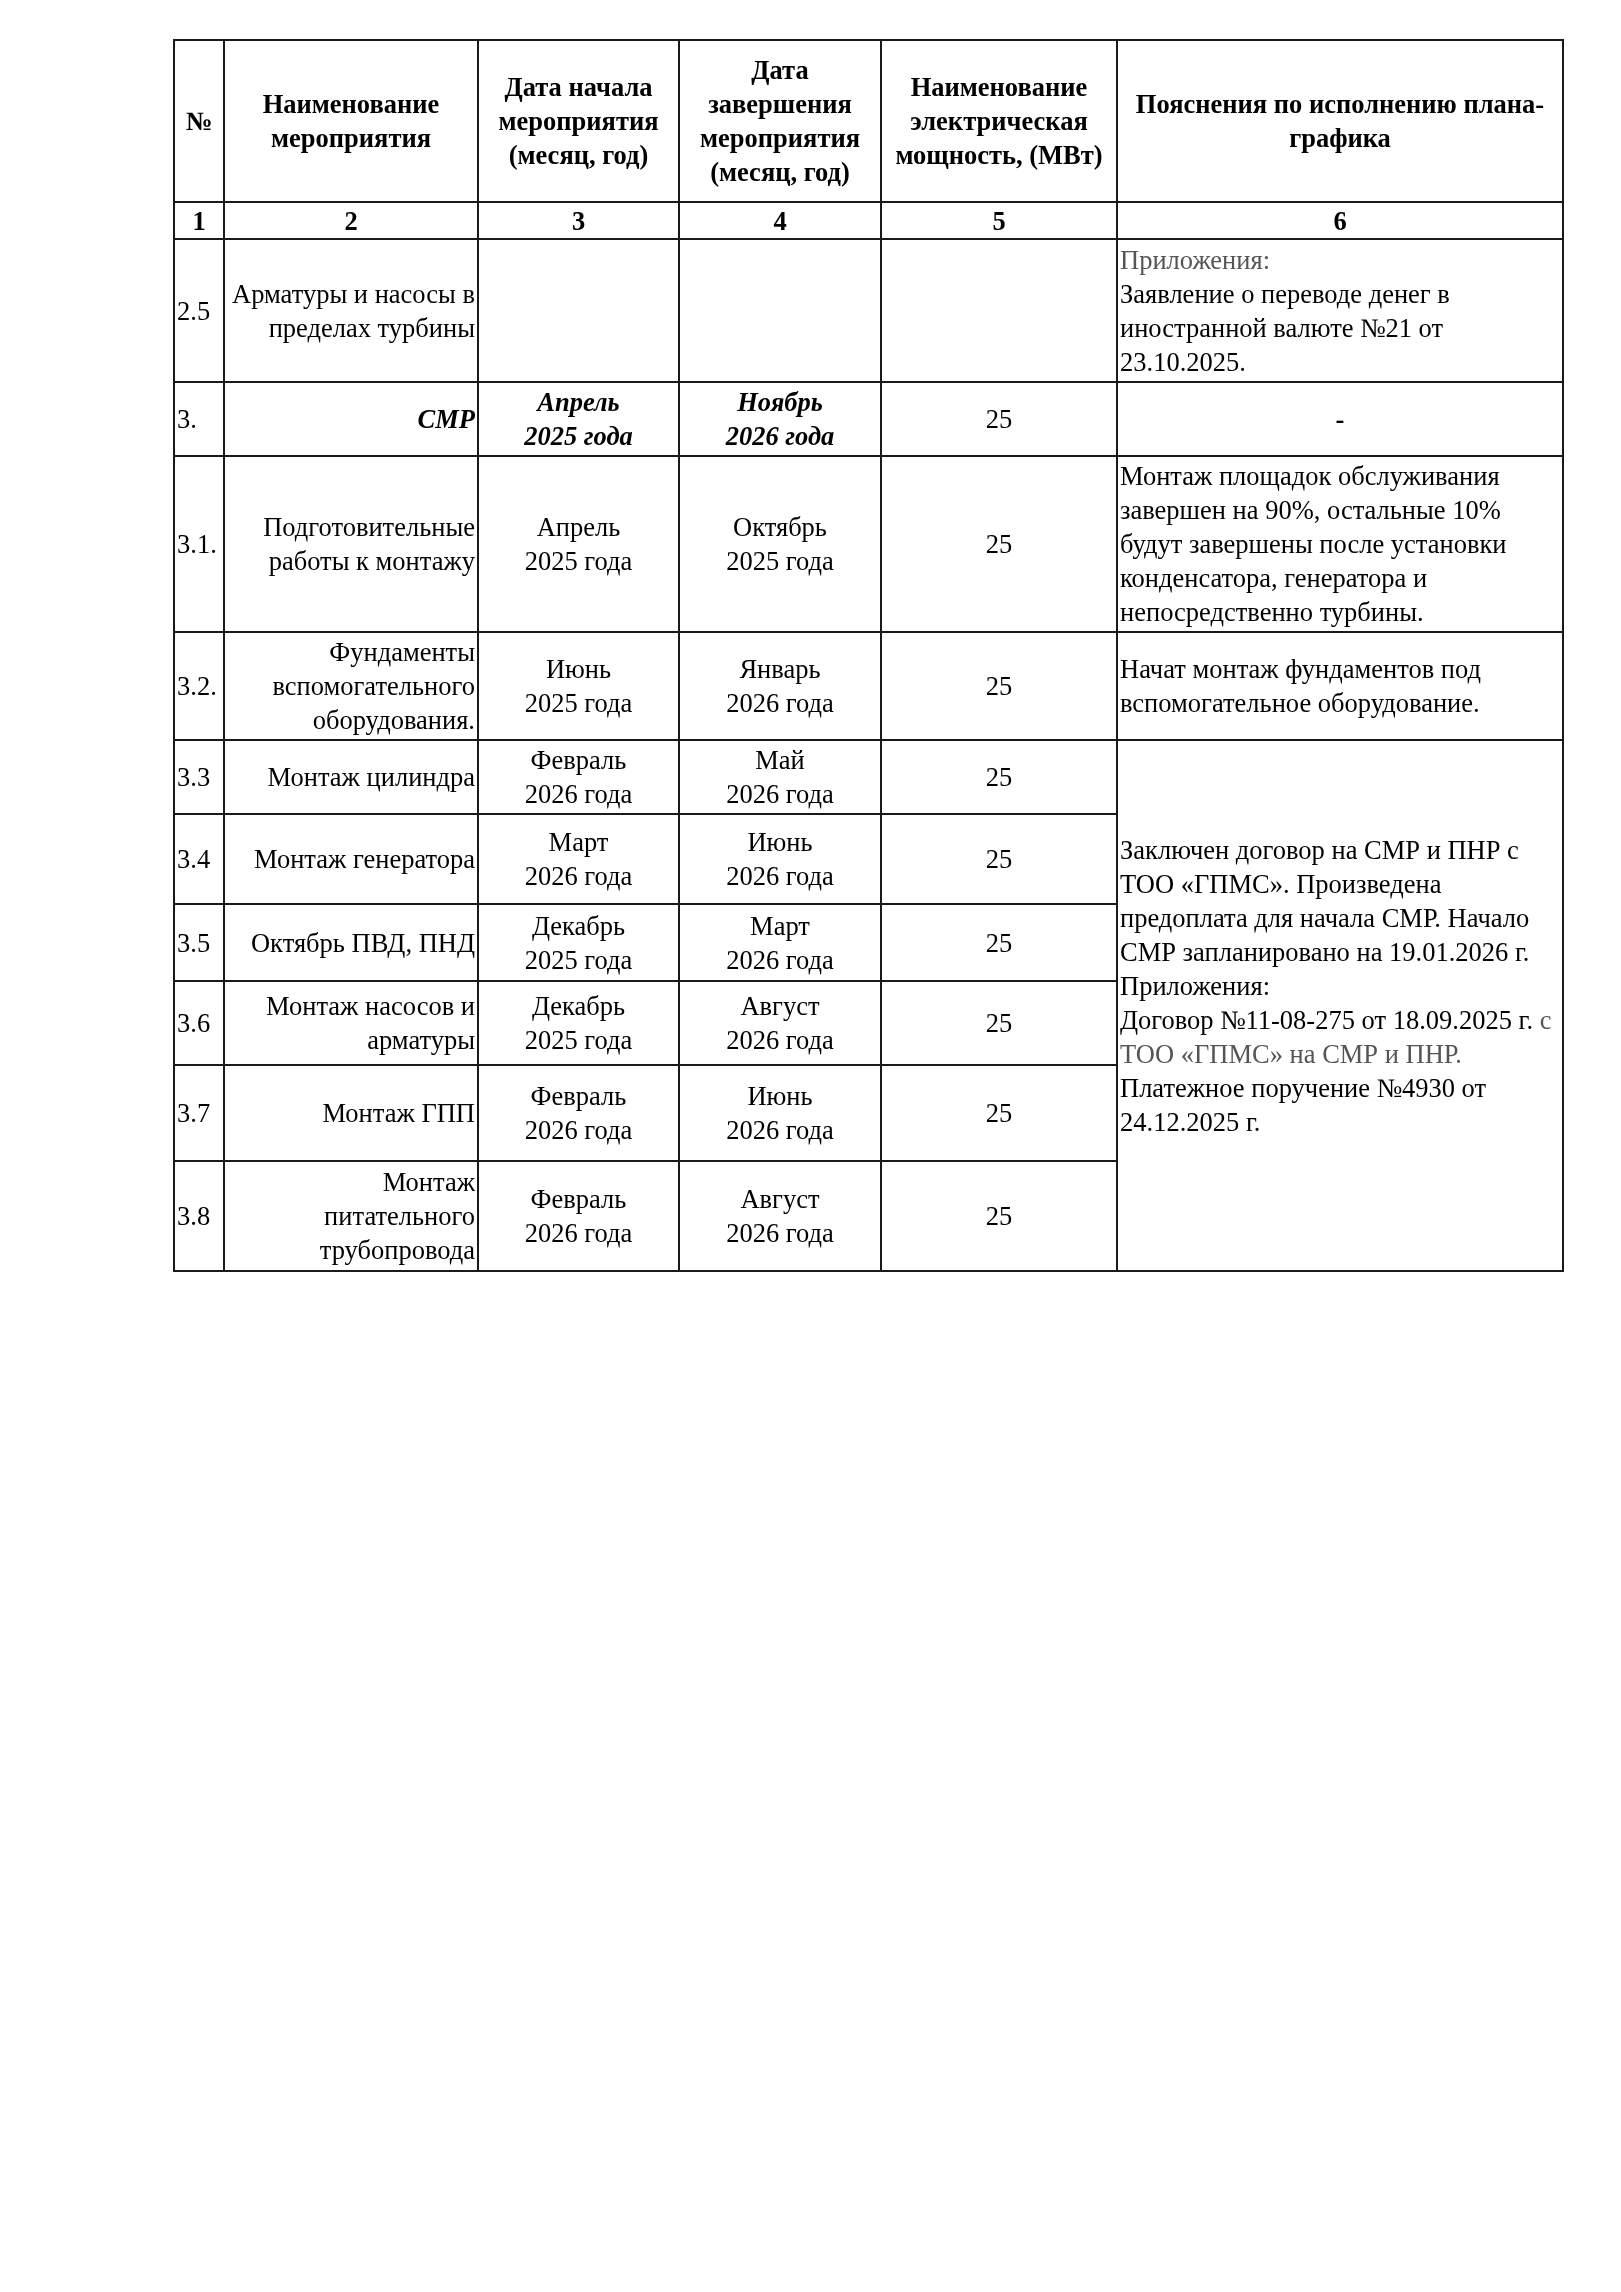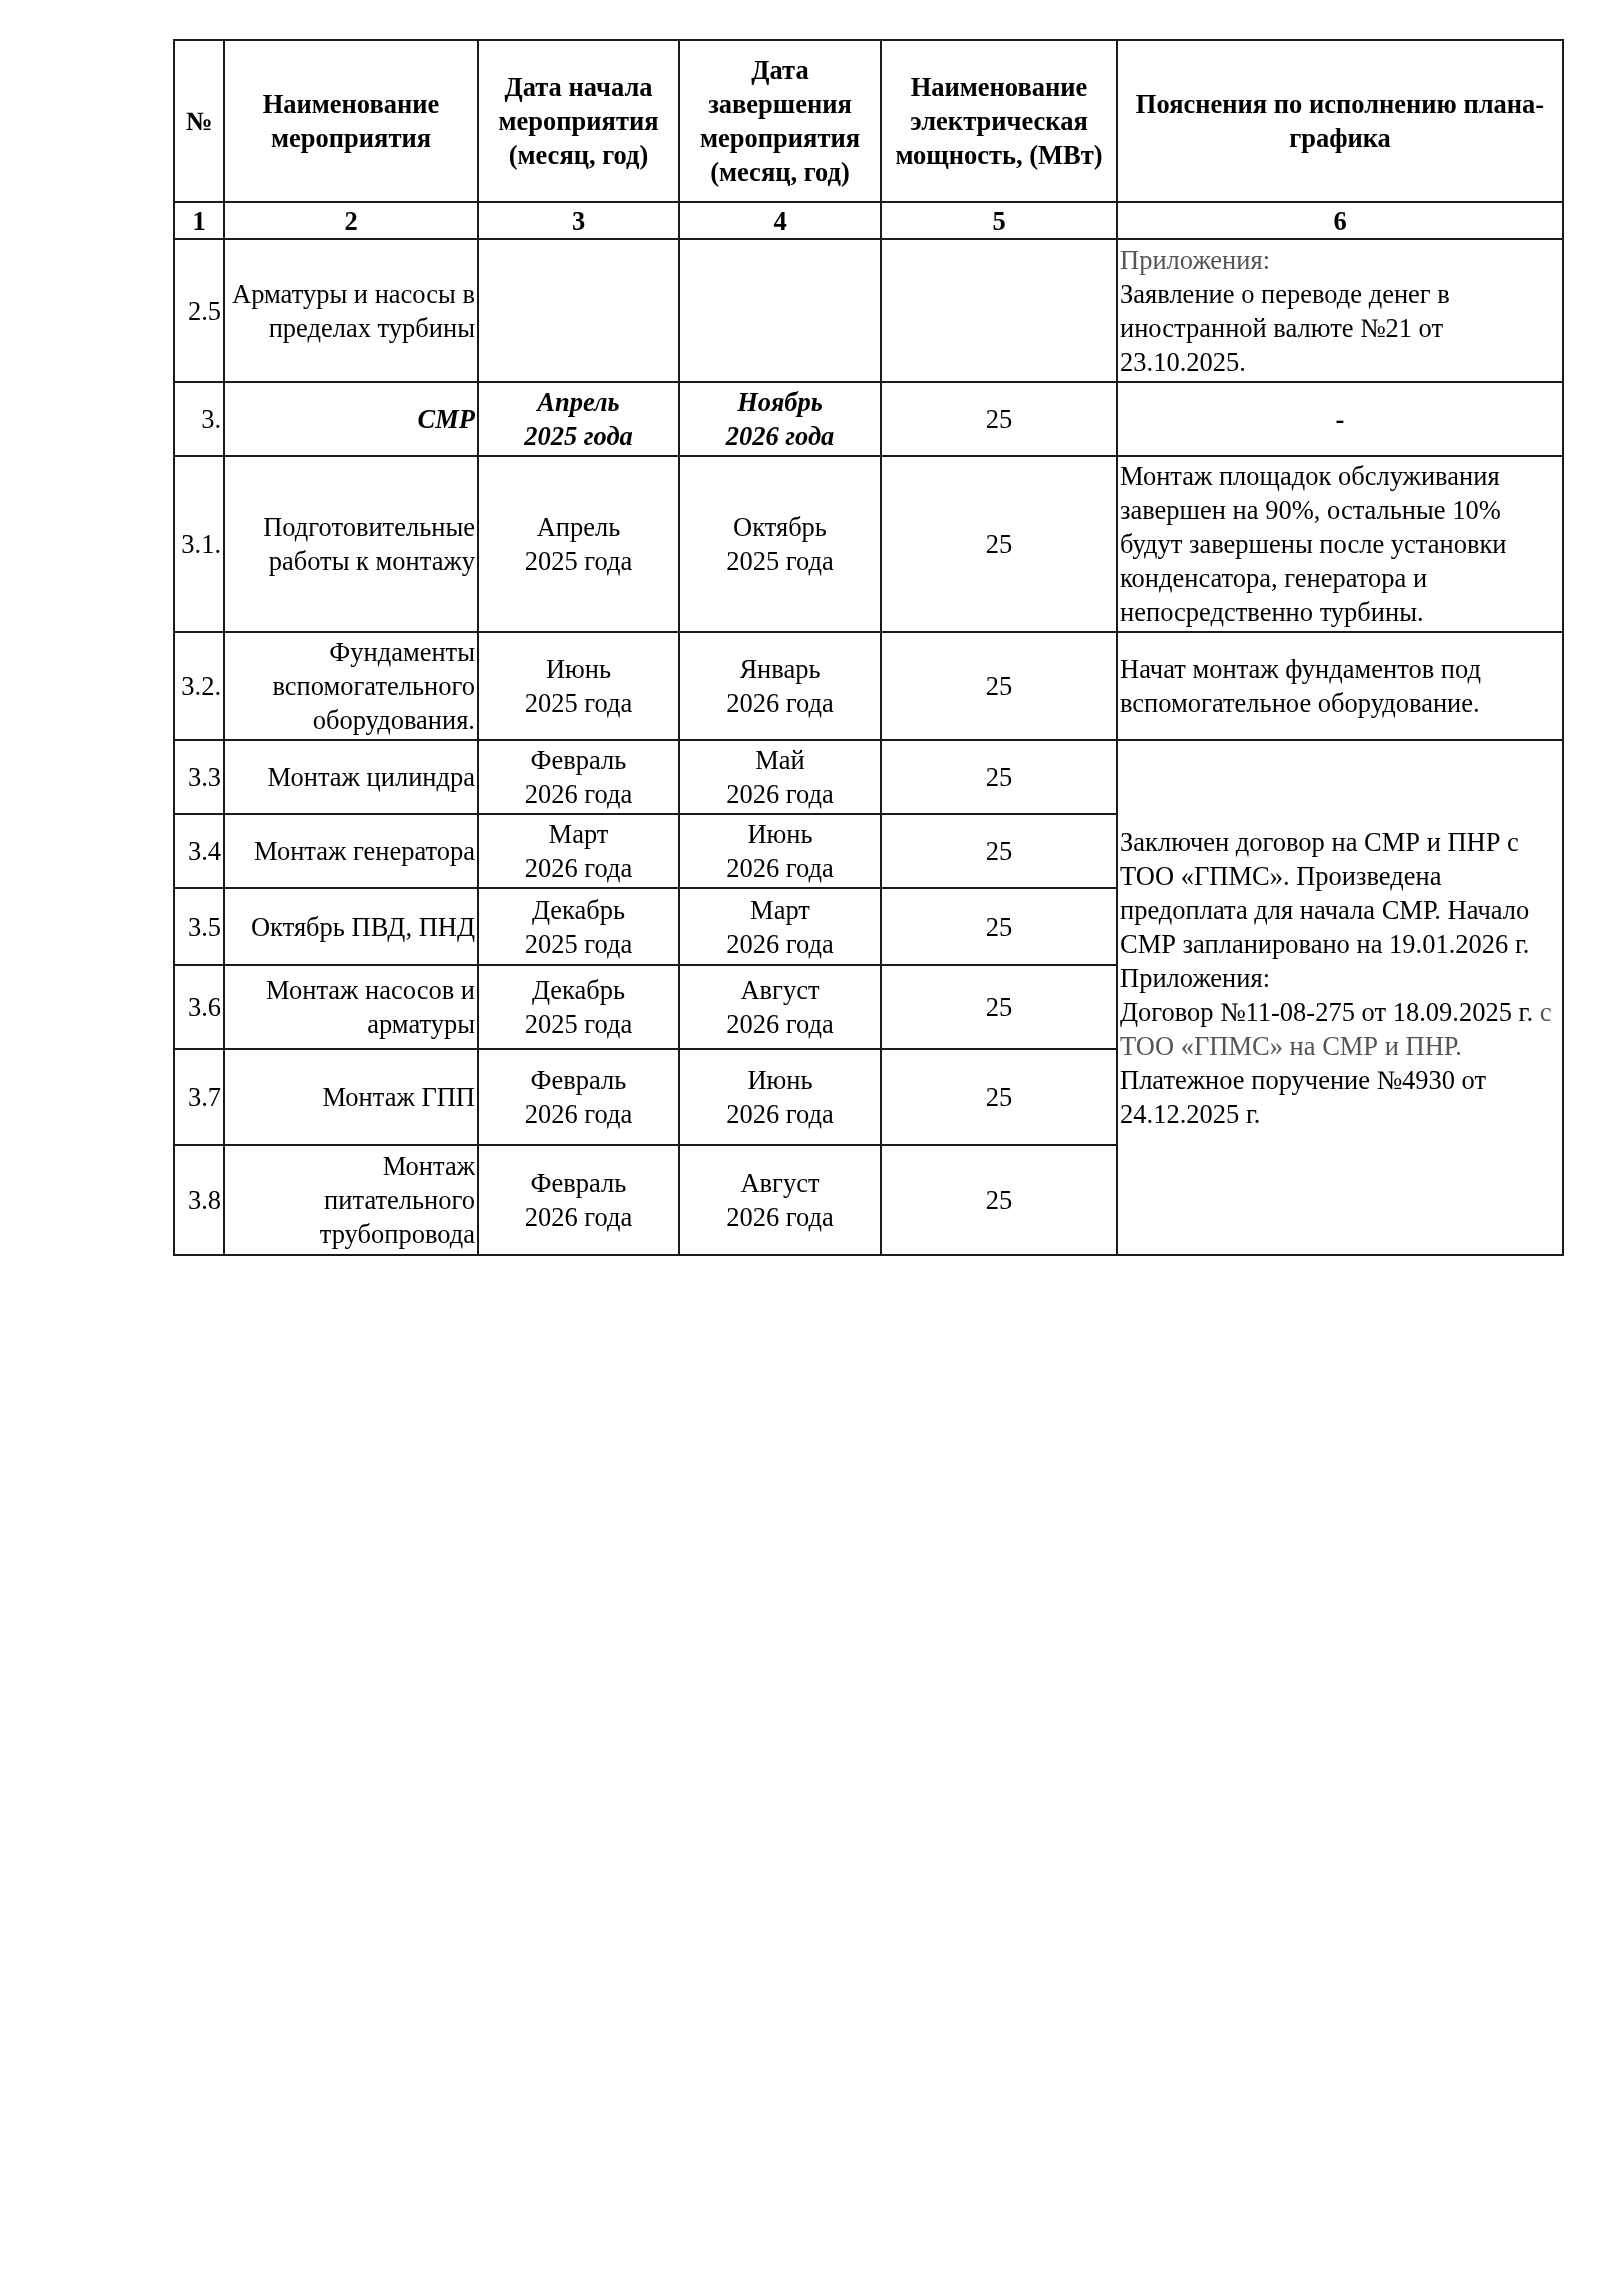--- a/index.html
+++ b/index.html
@@ -16,26 +16,26 @@
   .bi { font-weight: bold; font-style: italic; }
   .grey { color: #555555; }
   .head-row { height: 162px; }
   .num-row { height: 37px; }
   .num-row th { line-height: 33px; }
   tr.r25 { height: 143px; }
   tr.r3 { height: 74px; }
   tr.r31 { height: 176px; }
   tr.r32 { height: 108px; }
   tr.r33 { height: 74px; margin-top: 14px; }
-  tr.r34 { height: 74px; }
+  tr.r34 { height: 90px; }
   tr.r35 { height: 77px; }
   tr.r36 { height: 84px; }
   tr.r37 { height: 96px; }
   tr.r38 { height: 110px; }
-  .idx { padding: 0 1px; text-align: right; }
+  .idx { padding: 0 1px; text-align: left; }
   .notes { padding-left: 2.9px; }
   .notes p { margin: 0; }
   .lbl { font-weight: normal; }
 </style>
 </head>
 <body>
 
 <table class="plan">
   <colgroup>
     <col style="width:50px">

